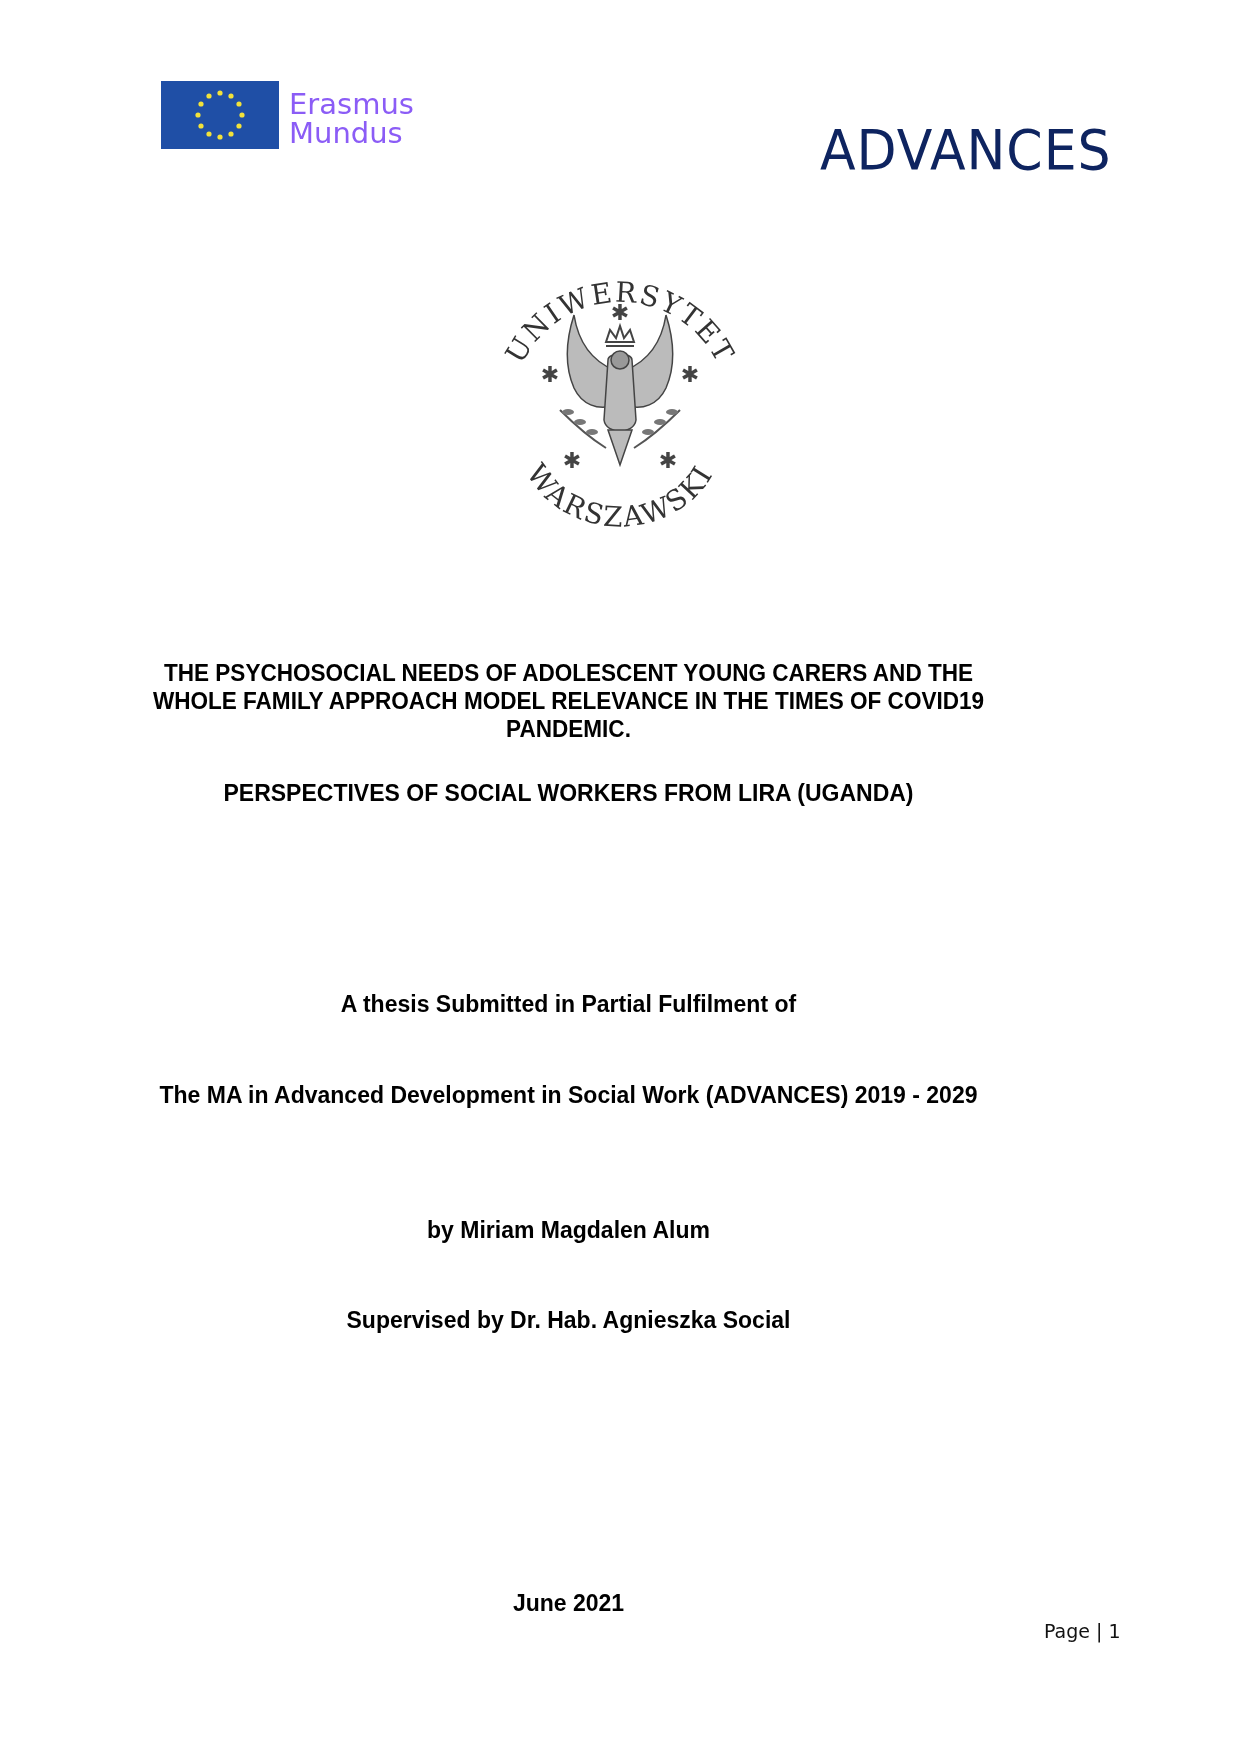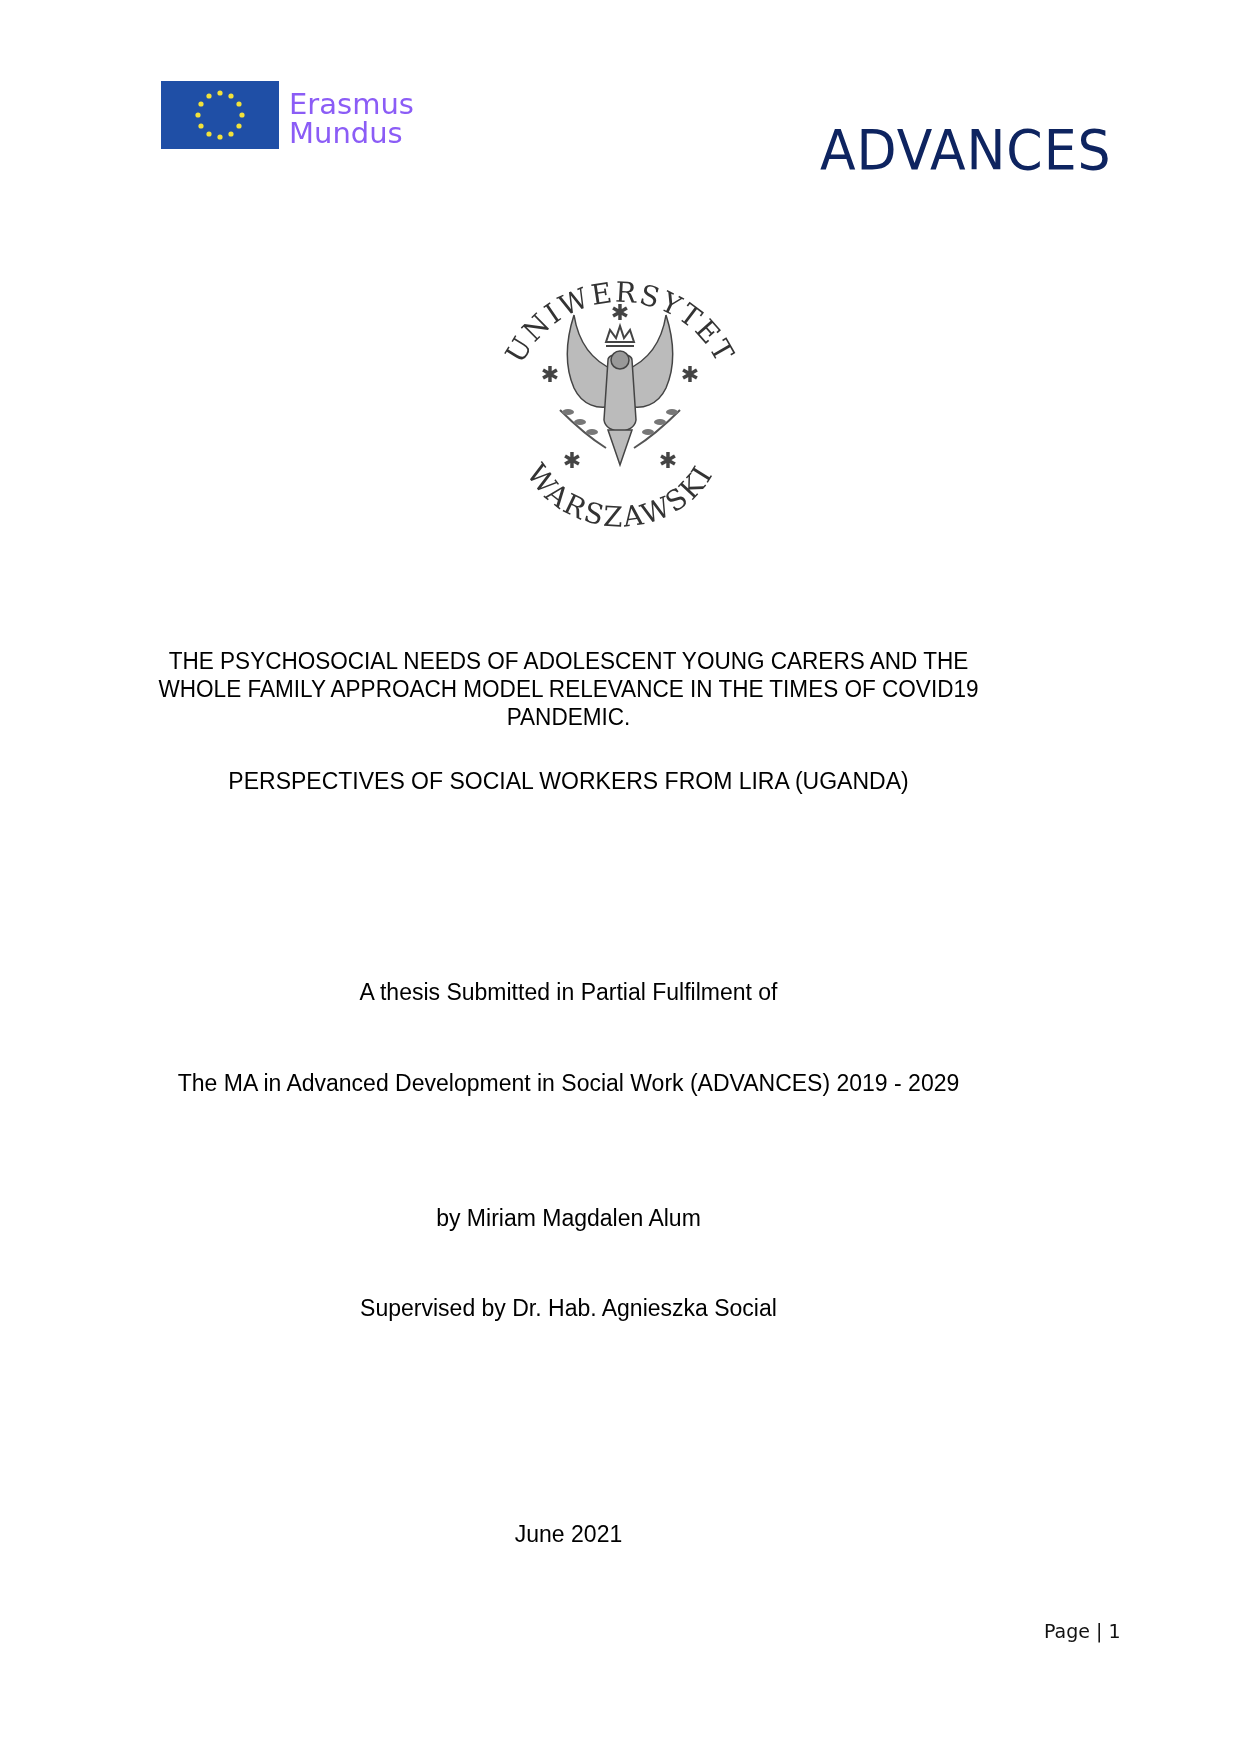--- a/index.html
+++ b/index.html
@@ -3,29 +3,29 @@
   <meta charset="utf-8">
   <style>
     html, body { margin: 0; padding: 0; background: #ffffff; }
     body { width: 1241px; height: 1754px; position: relative; overflow: hidden; font-family: "Liberation Sans", sans-serif; color: #000; }
     .abs { position: absolute; }
     .erasmus-flag { left: 161px; top: 81px; width: 118px; height: 68px; background: #1f4fa6; }
     .erasmus-flag svg { width: 100%; height: 100%; display: block; }
     .erasmus-text { left: 289px; top: 90px; font-family: "DejaVu Sans", sans-serif; font-size: 29px; line-height: 29px; color: #8b5cf6; letter-spacing: 0px; }
     .advances-logo { left: 820px; top: 120px; font-family: "DejaVu Sans", sans-serif; font-size: 56px; line-height: 60px; color: #0e2460; letter-spacing: 1px; transform: scaleX(0.93); transform-origin: left top; }
     .seal { left: 490px; top: 260px; width: 260px; height: 280px; }
-    .centered { left: 0; width: 1137px; text-align: center; font-weight: normal; }
+    .centered { left: 0; width: 1137px; text-align: center; font-weight: bold; margin-top: 12px; }
     .title { top: 647px; font-size: 23px; line-height: 28px; }
     .title div { transform: scaleX(0.98); }
     .subtitle { top: 767px; font-size: 23px; line-height: 28px; }
     .thesis-line { top: 978px; font-size: 23px; line-height: 28px; }
     .program-line { top: 1069px; font-size: 23px; line-height: 28px; }
     .author-line { top: 1204px; font-size: 23px; line-height: 28px; }
     .supervisor-line { top: 1294px; font-size: 23px; line-height: 28px; }
-    .date-line { top: 1520px; font-size: 23px; line-height: 28px; }
+    .date-line { top: 1577px; font-size: 23px; line-height: 28px; }
     .page-number { left: 1000px; top: 1620px; font-family: "DejaVu Sans", sans-serif; font-size: 19px; line-height: 22px; color: #111; margin-left: 44px; }
   </style>
 </head>
 <body>
 
 <div class="abs erasmus-flag">
   <svg viewBox="0 0 118 68" xmlns="http://www.w3.org/2000/svg">
     <rect width="118" height="68" fill="#1f4fa6"></rect>
     <g fill="#f2e23a">
 

